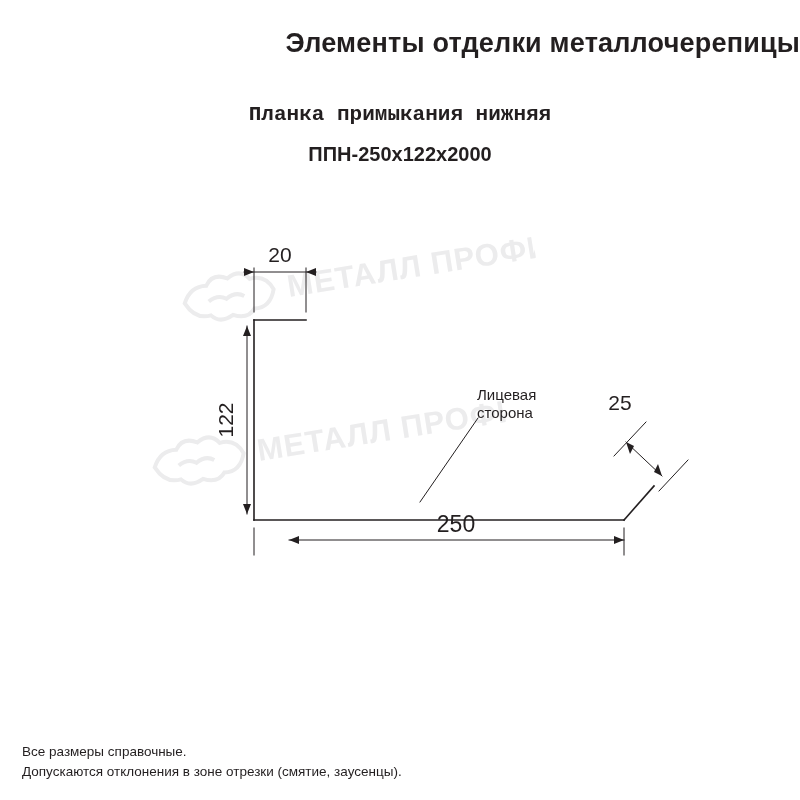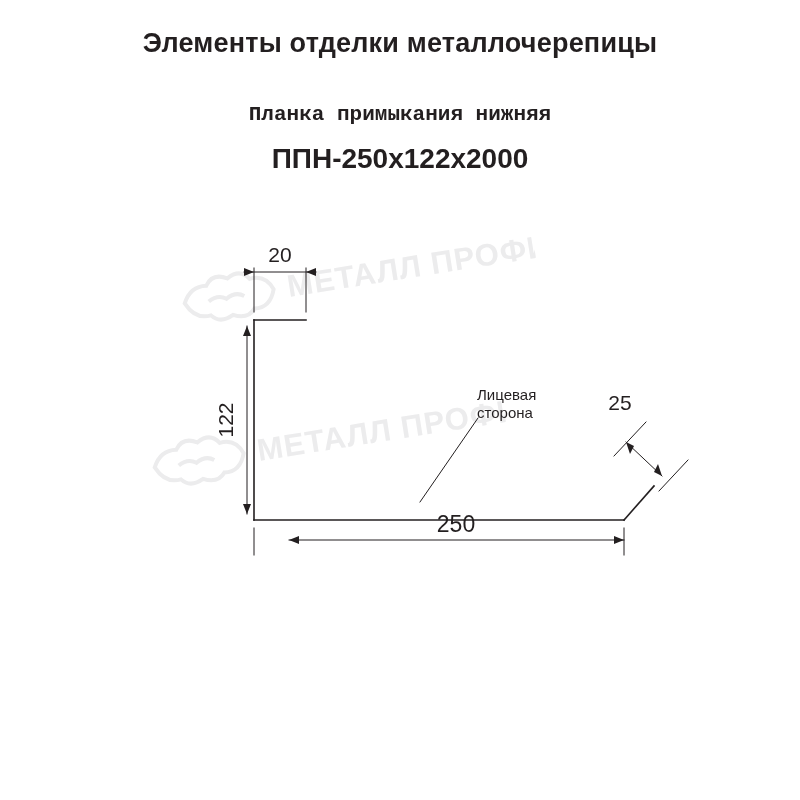--- a/index.html
+++ b/index.html
@@ -20,42 +20,42 @@
     position: absolute;
     inset: 0;
   }
 
   
   .title {
     position: absolute;
     top: 28px;
     left: 0;
     width: 800px;
-    text-align: center;
+    text-align: right;
     font-size: 27px;
     font-weight: bold;
     letter-spacing: 0.2px;
   }
   .subtitle {
     position: absolute;
     top: 103px;
     left: 0;
     width: 800px;
     text-align: center;
     font-size: 21px;
     font-weight: bold;
     font-family: Liberation Mono, monospace;
   }
   .code {
     position: absolute;
     top: 143px;
     left: 0;
     width: 800px;
     text-align: center;
-    font-size: 28px;
+    font-size: 20px;
     font-weight: bold;
   }
 
   
   .notes {
     position: absolute;
     left: 22px;
     top: 742px;
     font-size: 13.5px;
     line-height: 20px;
@@ -163,14 +163,18 @@
 
       <text x="408" y="322" text-anchor="middle" font-family="Liberation Sans, sans-serif" font-size="23" fill="#231f20">250</text>
 
       <text x="572" y="200" text-anchor="middle" font-family="Liberation Sans, sans-serif" font-size="21" fill="#231f20">25</text>
 
       <text x="429" y="190" text-anchor="start" font-family="Liberation Sans, sans-serif" font-size="15" fill="#231f20">Лицевая</text>
       <text x="429" y="208" text-anchor="start" font-family="Liberation Sans, sans-serif" font-size="15" fill="#231f20">сторона</text>
     </svg>
   </div>
 
+  <div class="notes">
+    <div>Все размеры справочные.</div>
+    <div>Допускаются отклонения в зоне отрезки (смятие, заусенцы).</div>
+  </div>
 
 </div>
 
 </body></html>

